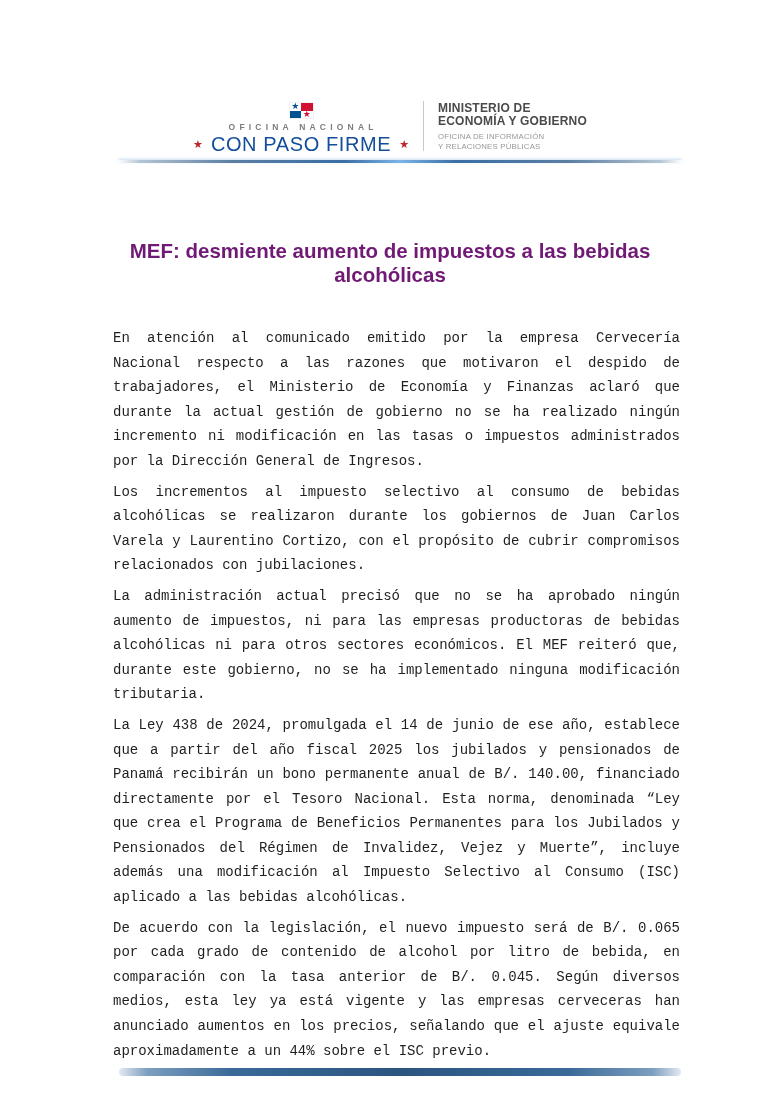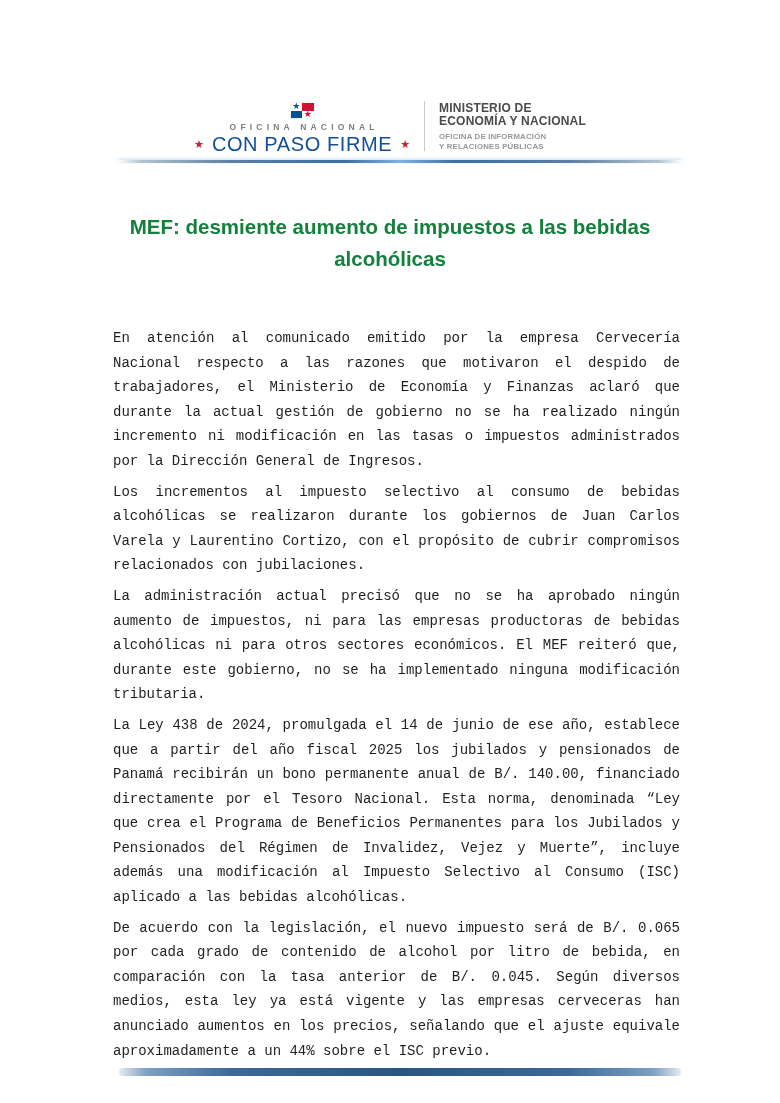--- a/index.html
+++ b/index.html
@@ -32,42 +32,42 @@
   .cpf-row { margin-top:1px; display:flex; align-items:center; gap:8px; }
   .cpf-star { color:#c1272d; font-size:11px; line-height:1; }
   .cpf-text { color:#134e9b; font-size:20px; font-weight:400;
     letter-spacing:0.6px; white-space:nowrap; }
 
   .v-div { width:1px; height:50px; background:#c9c9c9; margin-top:3px; }
 
   .ministry { padding-top:4px; text-align:left; }
   .min-line { font-size:12px; font-weight:700; color:#4a4a4a;
     line-height:13px; letter-spacing:0.2px; white-space:nowrap; }
-  .office-block { margin-top:4px;font-weight:bold; }
+  .office-block { margin-top:4px; }
   .office-line { font-size:7.8px; color:#979797; line-height:9.5px;
     letter-spacing:0.2px; white-space:nowrap; }
 
   
   .header-rule { position:absolute; top:160px; left:118px; width:564px; height:3px;
     border-radius:2px;
     background:linear-gradient(90deg,
       rgba(160,178,196,0) 0%, #b5c4d3 4%, #5c7fa4 20%, #3a6ea5 40%,
       #7db3e8 50%, #3a6ea5 60%, #5c7fa4 80%, #b5c4d3 96%, rgba(160,178,196,0) 100%);
     box-shadow:0 -1px 3px rgba(100,150,205,0.35); }
 
   .footer-rule { position:absolute; top:1068px; left:119px; width:562px; height:8px;
     border-radius:4px;
     background:linear-gradient(90deg,
       #e3eaf1 0%, #7d9fc0 5%, #3b6a99 20%, #2a557f 50%,
       #3b6a99 80%, #7d9fc0 95%, #e3eaf1 100%); }
 
   
   .title { position:absolute; top:211px; left:0; width:100%; text-align:center; }
   .title .title-text { display:inline-block; max-width:575px;
-    font-size:20.5px; font-weight:700; color:#15803d; line-height:32px; }
+    font-size:20.5px; font-weight:700; color:#701a75; line-height:24px;margin-top:28px; }
 
   
   .article { position:absolute; top:326px; left:113px; width:567px; }
   .article p { margin:0 0 6px 0; font-size:14px; line-height:24.6px;
     text-align:justify; color:#1f1f1f;font-family:Liberation Mono, monospace; }
 </style>
 </head>
 <body>
 
 <div class="page">
@@ -90,21 +90,21 @@
         <span class="cpf-star">★</span>
         <span class="cpf-text">CON PASO FIRME</span>
         <span class="cpf-star">★</span>
       </div>
     </div>
 
     <div class="v-div"></div>
 
     <div class="ministry">
       <div class="min-line">MINISTERIO DE</div>
-      <div class="min-line">ECONOMÍA Y NACIONAL</div>
+      <div class="min-line">ECONOMÍA Y GOBIERNO</div>
       <div class="office-block">
         <div class="office-line">OFICINA DE INFORMACIÓN</div>
         <div class="office-line">Y RELACIONES PÚBLICAS</div>
       </div>
     </div>
 
   </div>
 
   <div class="header-rule"></div>
 

